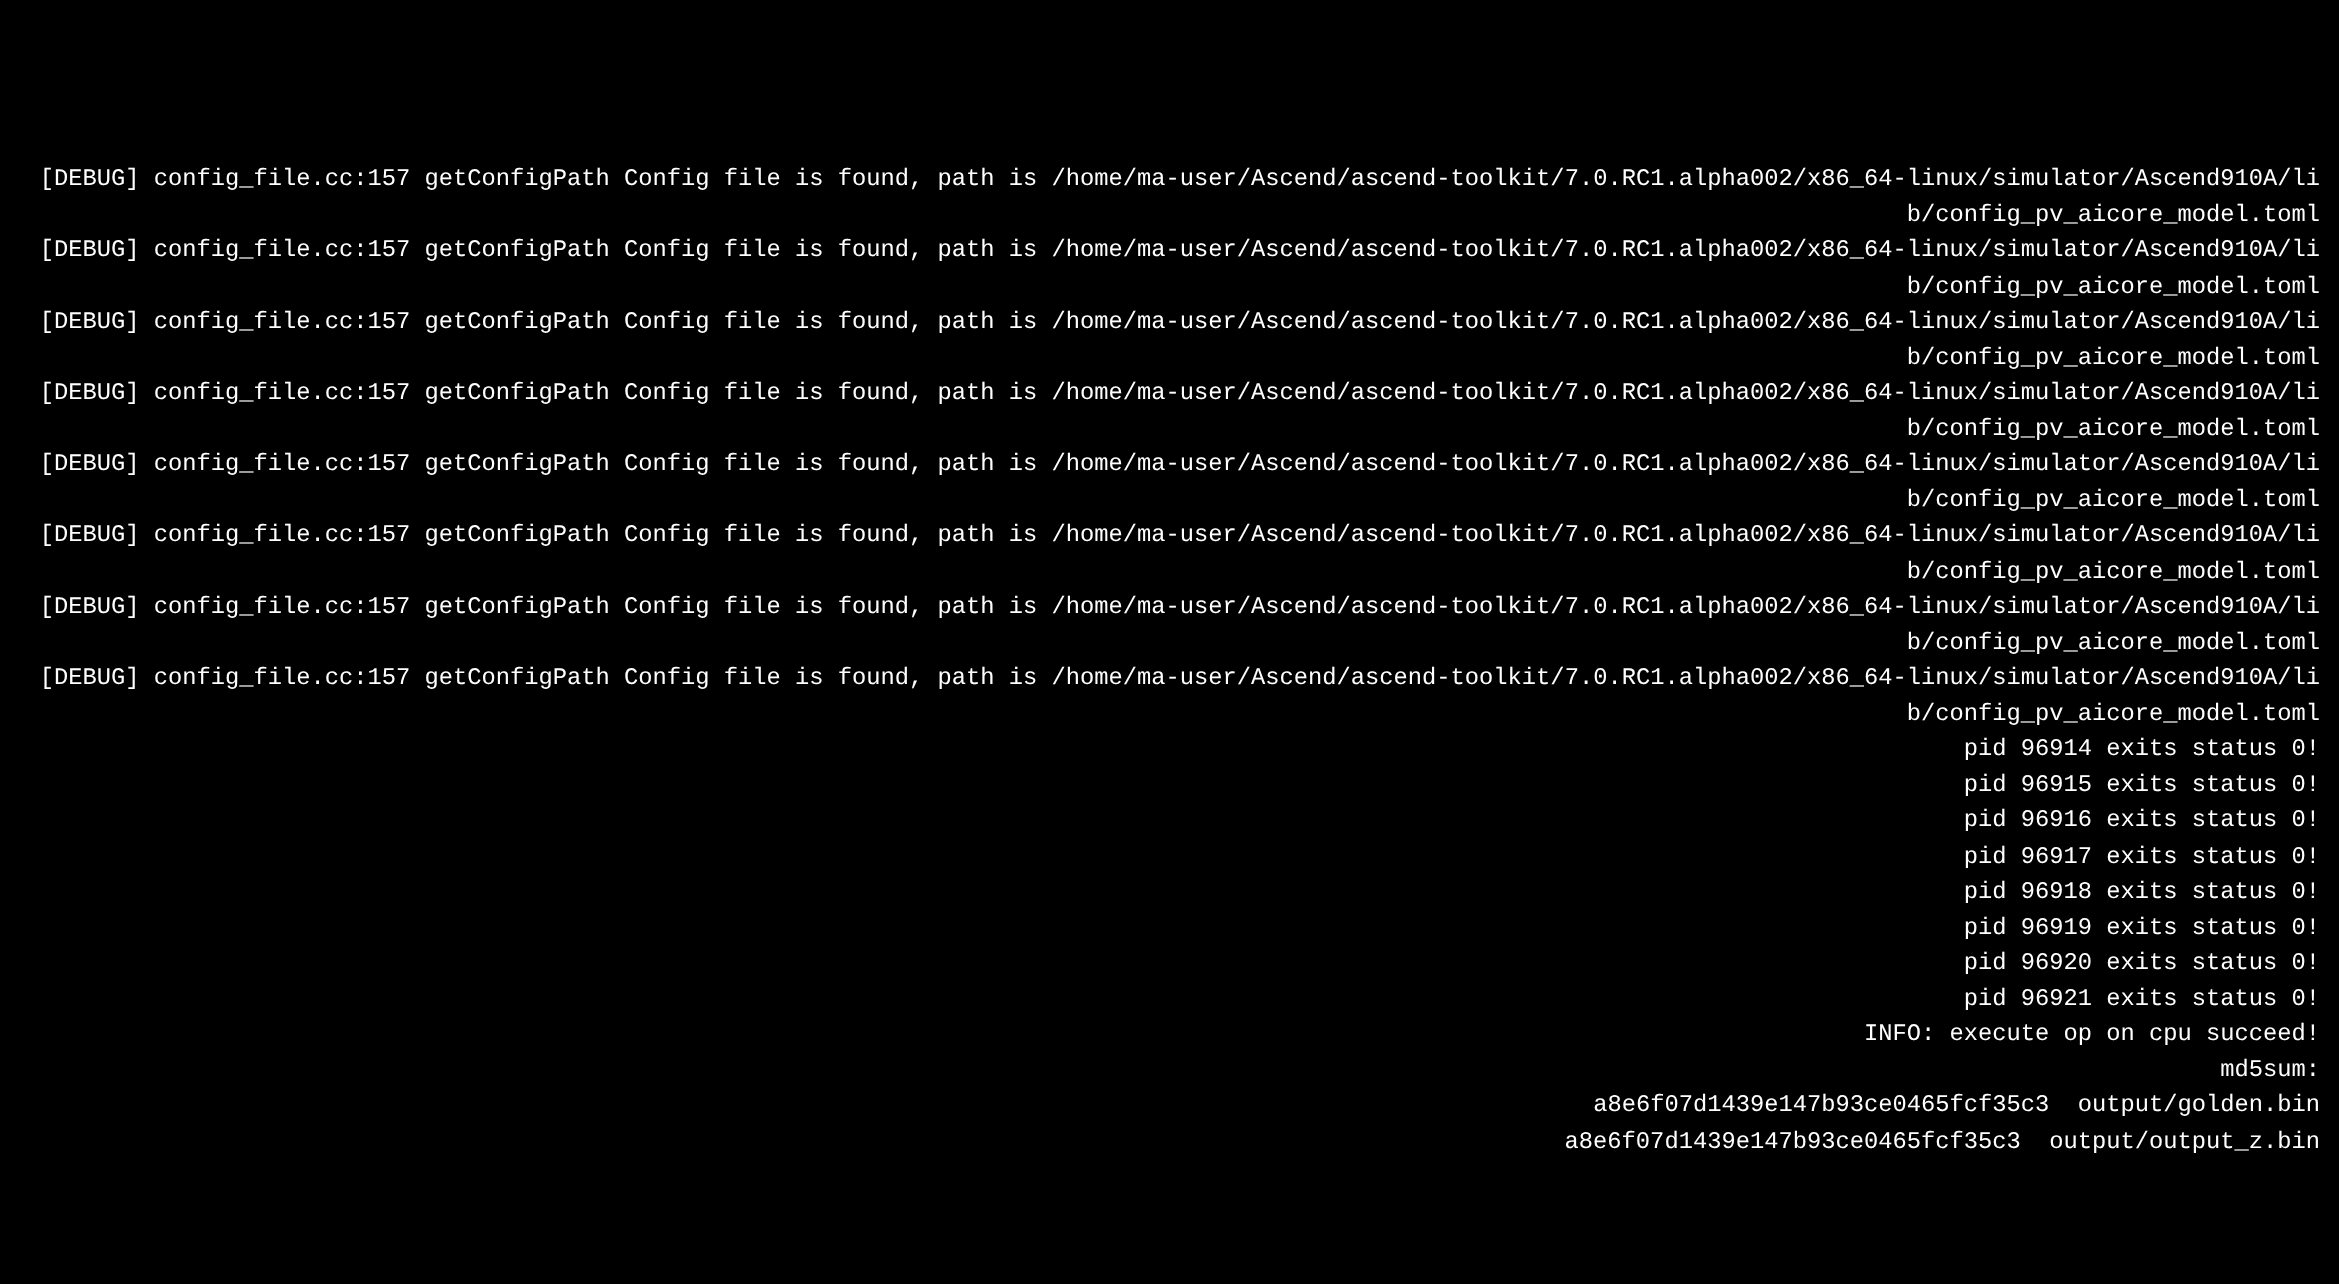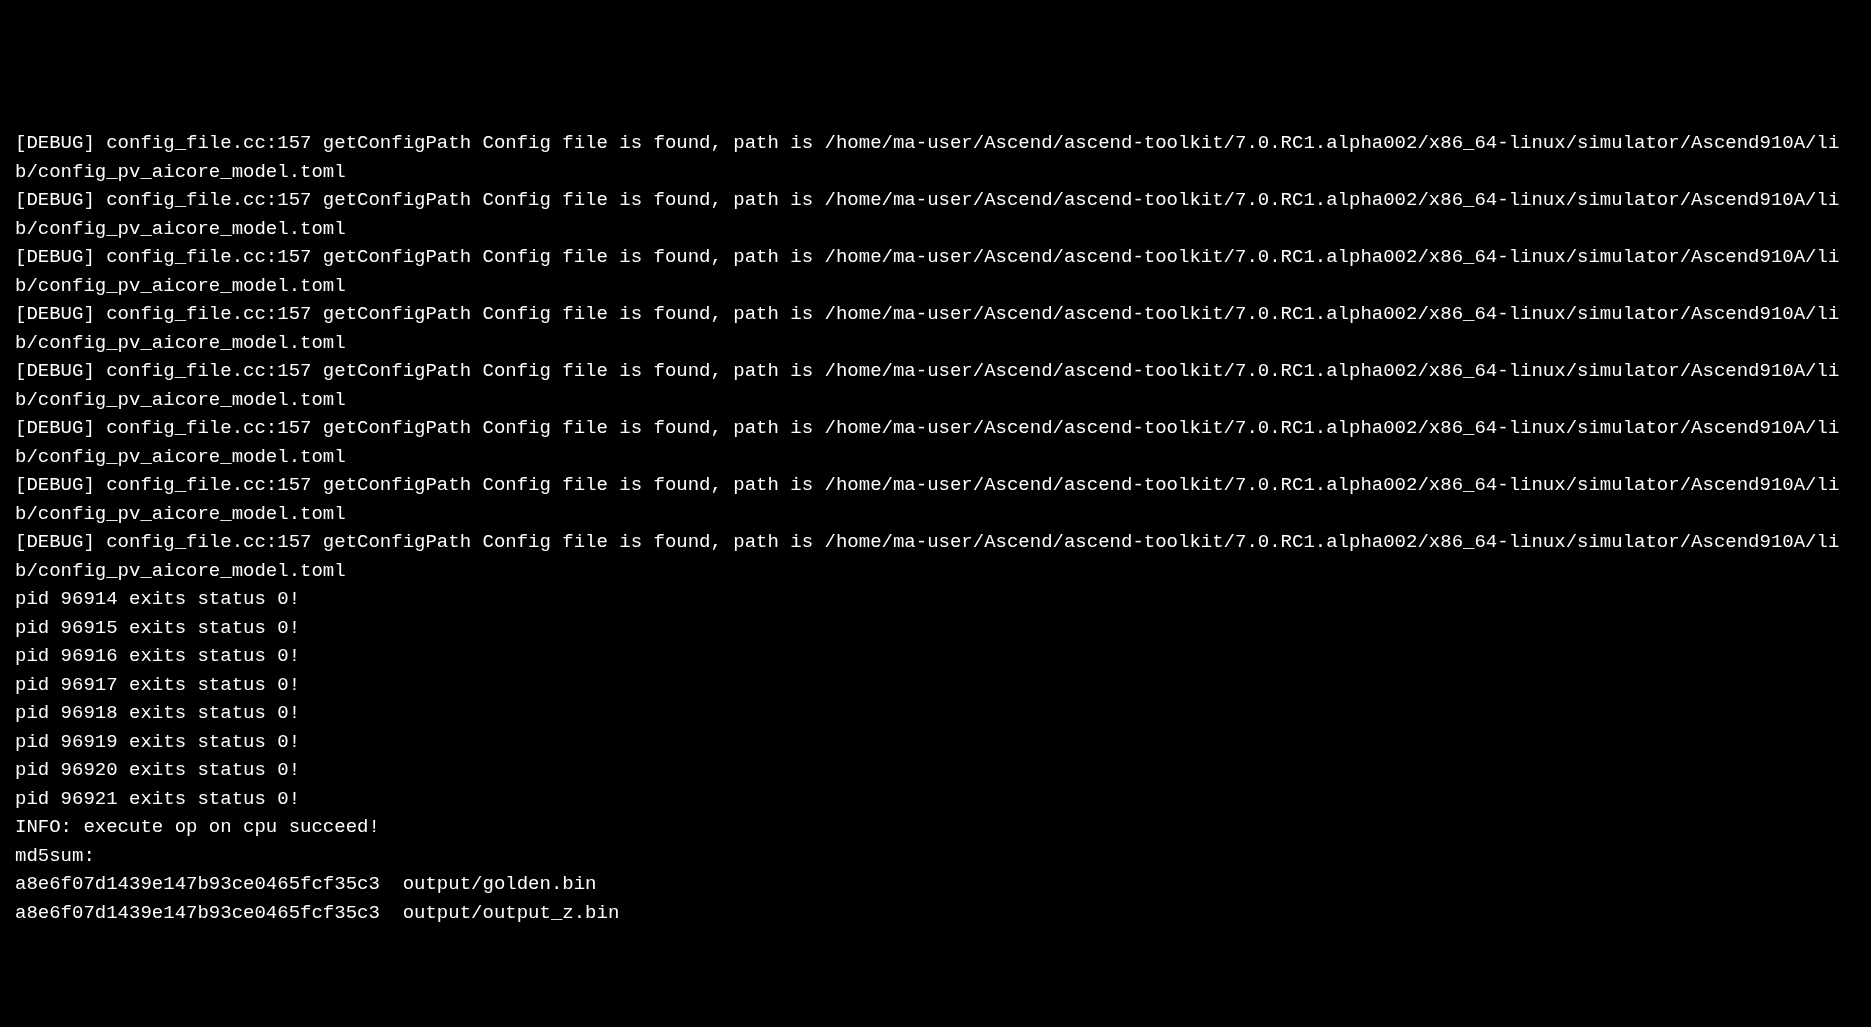--- a/index.html
+++ b/index.html
@@ -12,20 +12,21 @@
       color: #ffffff;
       font-family: 'Consolas', 'Courier New', monospace;
       font-size: 19px;
       padding: 15px;
       line-height: 1.5;
       white-space: pre-wrap;
       word-break: break-all;
     }
     .terminal-line {
       display: block;
+      text-align: right;
     }
   </style>
 </head>
 <body>
 
 
 
 <div><span class="terminal-line">[DEBUG] config_file.cc:157 getConfigPath Config file is found, path is /home/ma-user/Ascend/ascend-toolkit/7.0.RC1.alpha002/x86_64-linux/simulator/Ascend910A/lib/config_pv_aicore_model.toml</span><span class="terminal-line">[DEBUG] config_file.cc:157 getConfigPath Config file is found, path is /home/ma-user/Ascend/ascend-toolkit/7.0.RC1.alpha002/x86_64-linux/simulator/Ascend910A/lib/config_pv_aicore_model.toml</span><span class="terminal-line">[DEBUG] config_file.cc:157 getConfigPath Config file is found, path is /home/ma-user/Ascend/ascend-toolkit/7.0.RC1.alpha002/x86_64-linux/simulator/Ascend910A/lib/config_pv_aicore_model.toml</span><span class="terminal-line">[DEBUG] config_file.cc:157 getConfigPath Config file is found, path is /home/ma-user/Ascend/ascend-toolkit/7.0.RC1.alpha002/x86_64-linux/simulator/Ascend910A/lib/config_pv_aicore_model.toml</span><span class="terminal-line">[DEBUG] config_file.cc:157 getConfigPath Config file is found, path is /home/ma-user/Ascend/ascend-toolkit/7.0.RC1.alpha002/x86_64-linux/simulator/Ascend910A/lib/config_pv_aicore_model.toml</span><span class="terminal-line">[DEBUG] config_file.cc:157 getConfigPath Config file is found, path is /home/ma-user/Ascend/ascend-toolkit/7.0.RC1.alpha002/x86_64-linux/simulator/Ascend910A/lib/config_pv_aicore_model.toml</span><span class="terminal-line">[DEBUG] config_file.cc:157 getConfigPath Config file is found, path is /home/ma-user/Ascend/ascend-toolkit/7.0.RC1.alpha002/x86_64-linux/simulator/Ascend910A/lib/config_pv_aicore_model.toml</span><span class="terminal-line">[DEBUG] config_file.cc:157 getConfigPath Config file is found, path is /home/ma-user/Ascend/ascend-toolkit/7.0.RC1.alpha002/x86_64-linux/simulator/Ascend910A/lib/config_pv_aicore_model.toml</span><span class="terminal-line">pid 96914 exits status 0!</span><span class="terminal-line">pid 96915 exits status 0!</span><span class="terminal-line">pid 96916 exits status 0!</span><span class="terminal-line">pid 96917 exits status 0!</span><span class="terminal-line">pid 96918 exits status 0!</span><span class="terminal-line">pid 96919 exits status 0!</span><span class="terminal-line">pid 96920 exits status 0!</span><span class="terminal-line">pid 96921 exits status 0!</span><span class="terminal-line">INFO: execute op on cpu succeed!</span><span class="terminal-line">md5sum:</span><span class="terminal-line">a8e6f07d1439e147b93ce0465fcf35c3  output/golden.bin</span><span class="terminal-line">a8e6f07d1439e147b93ce0465fcf35c3  output/output_z.bin</span></div>
 
 

